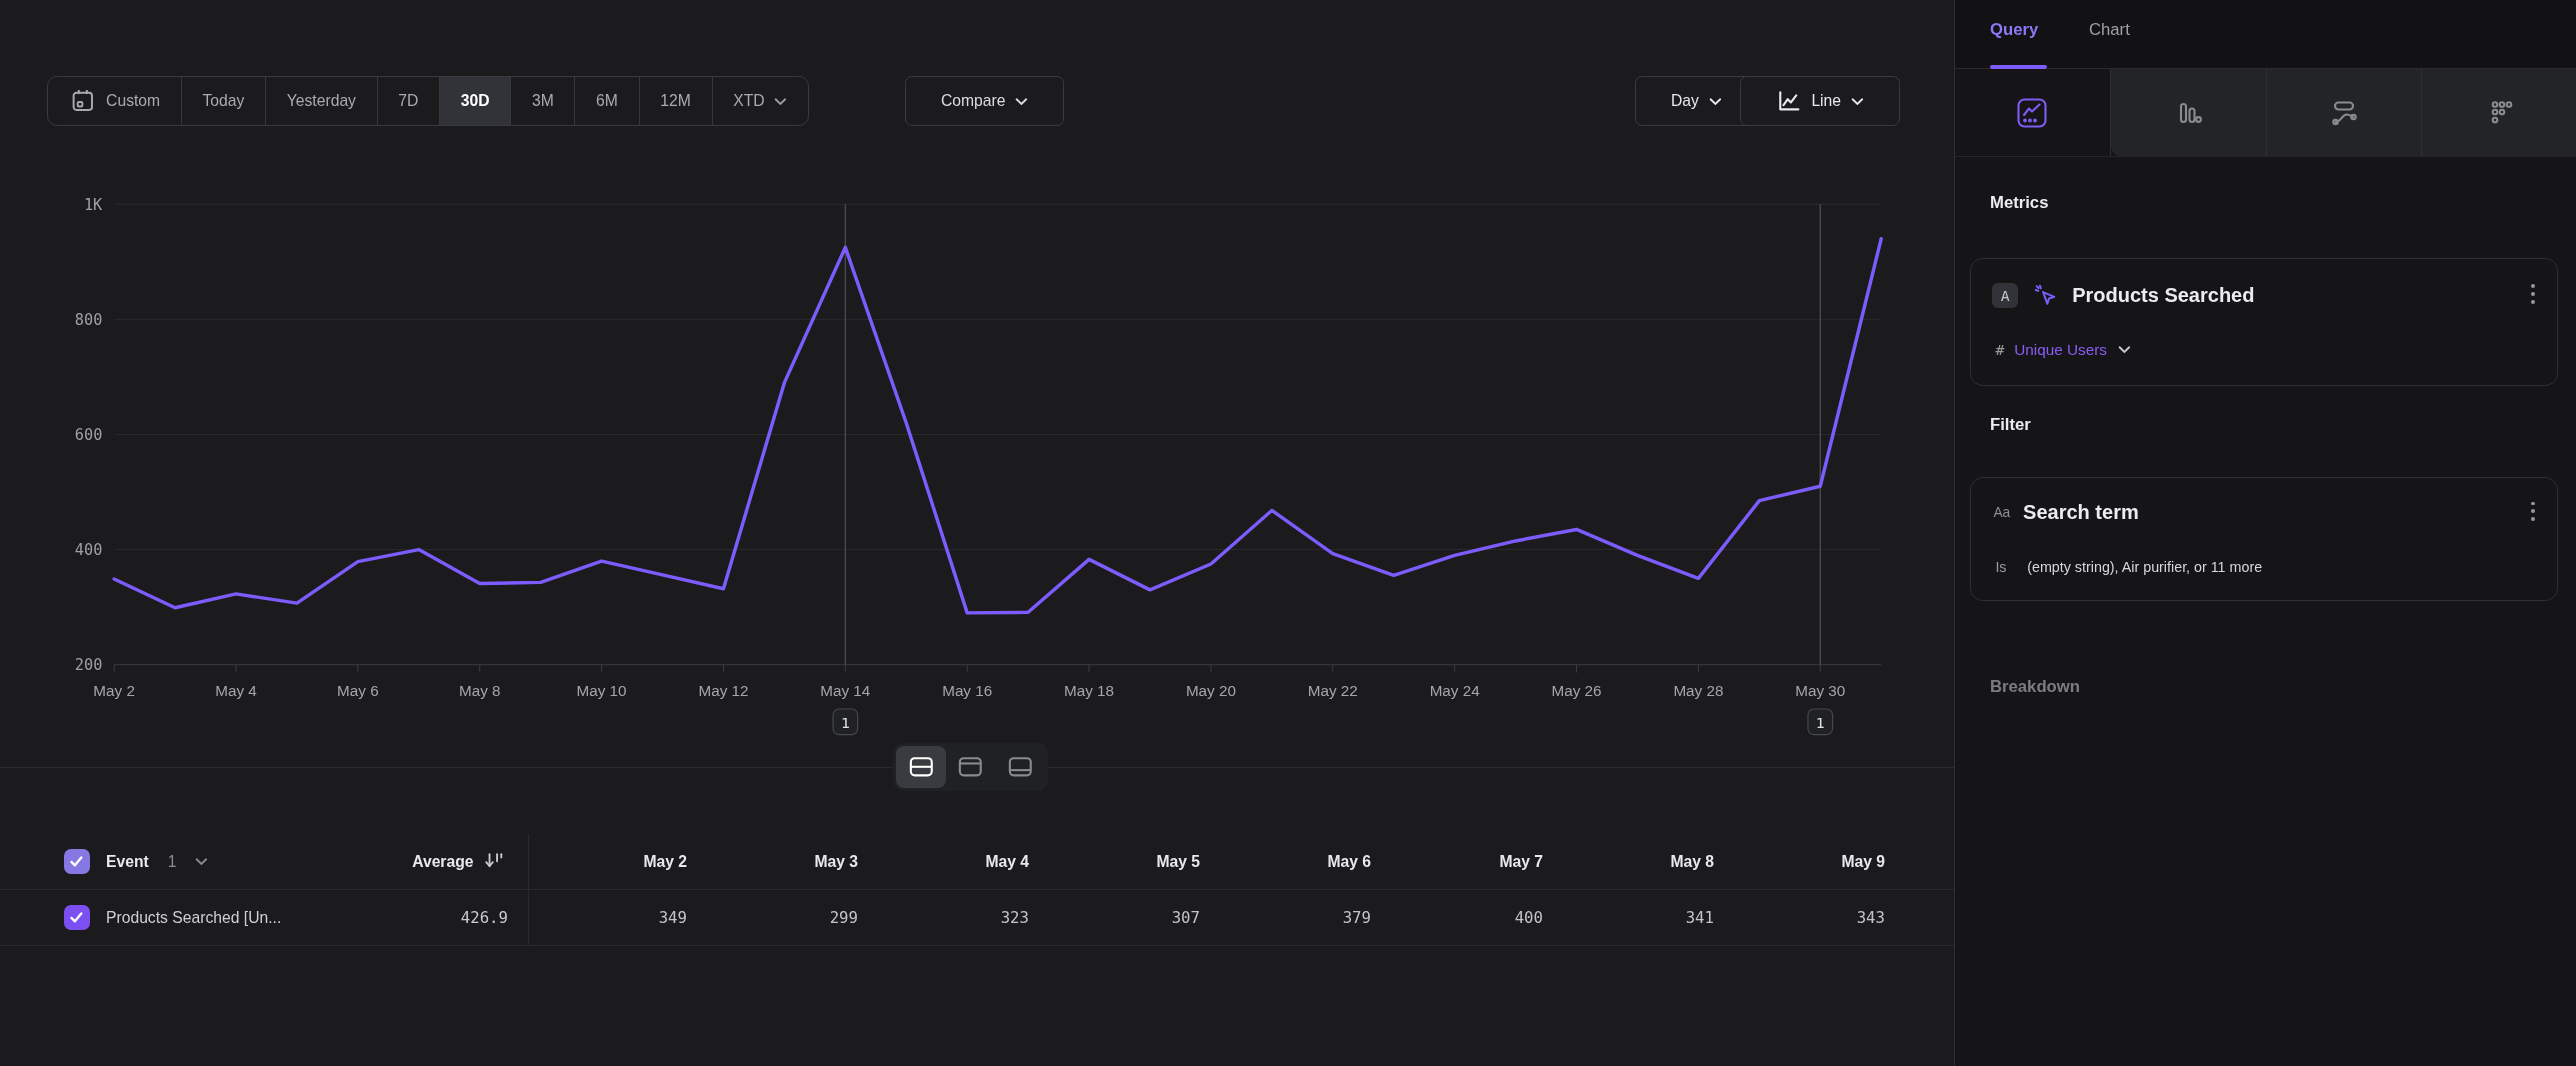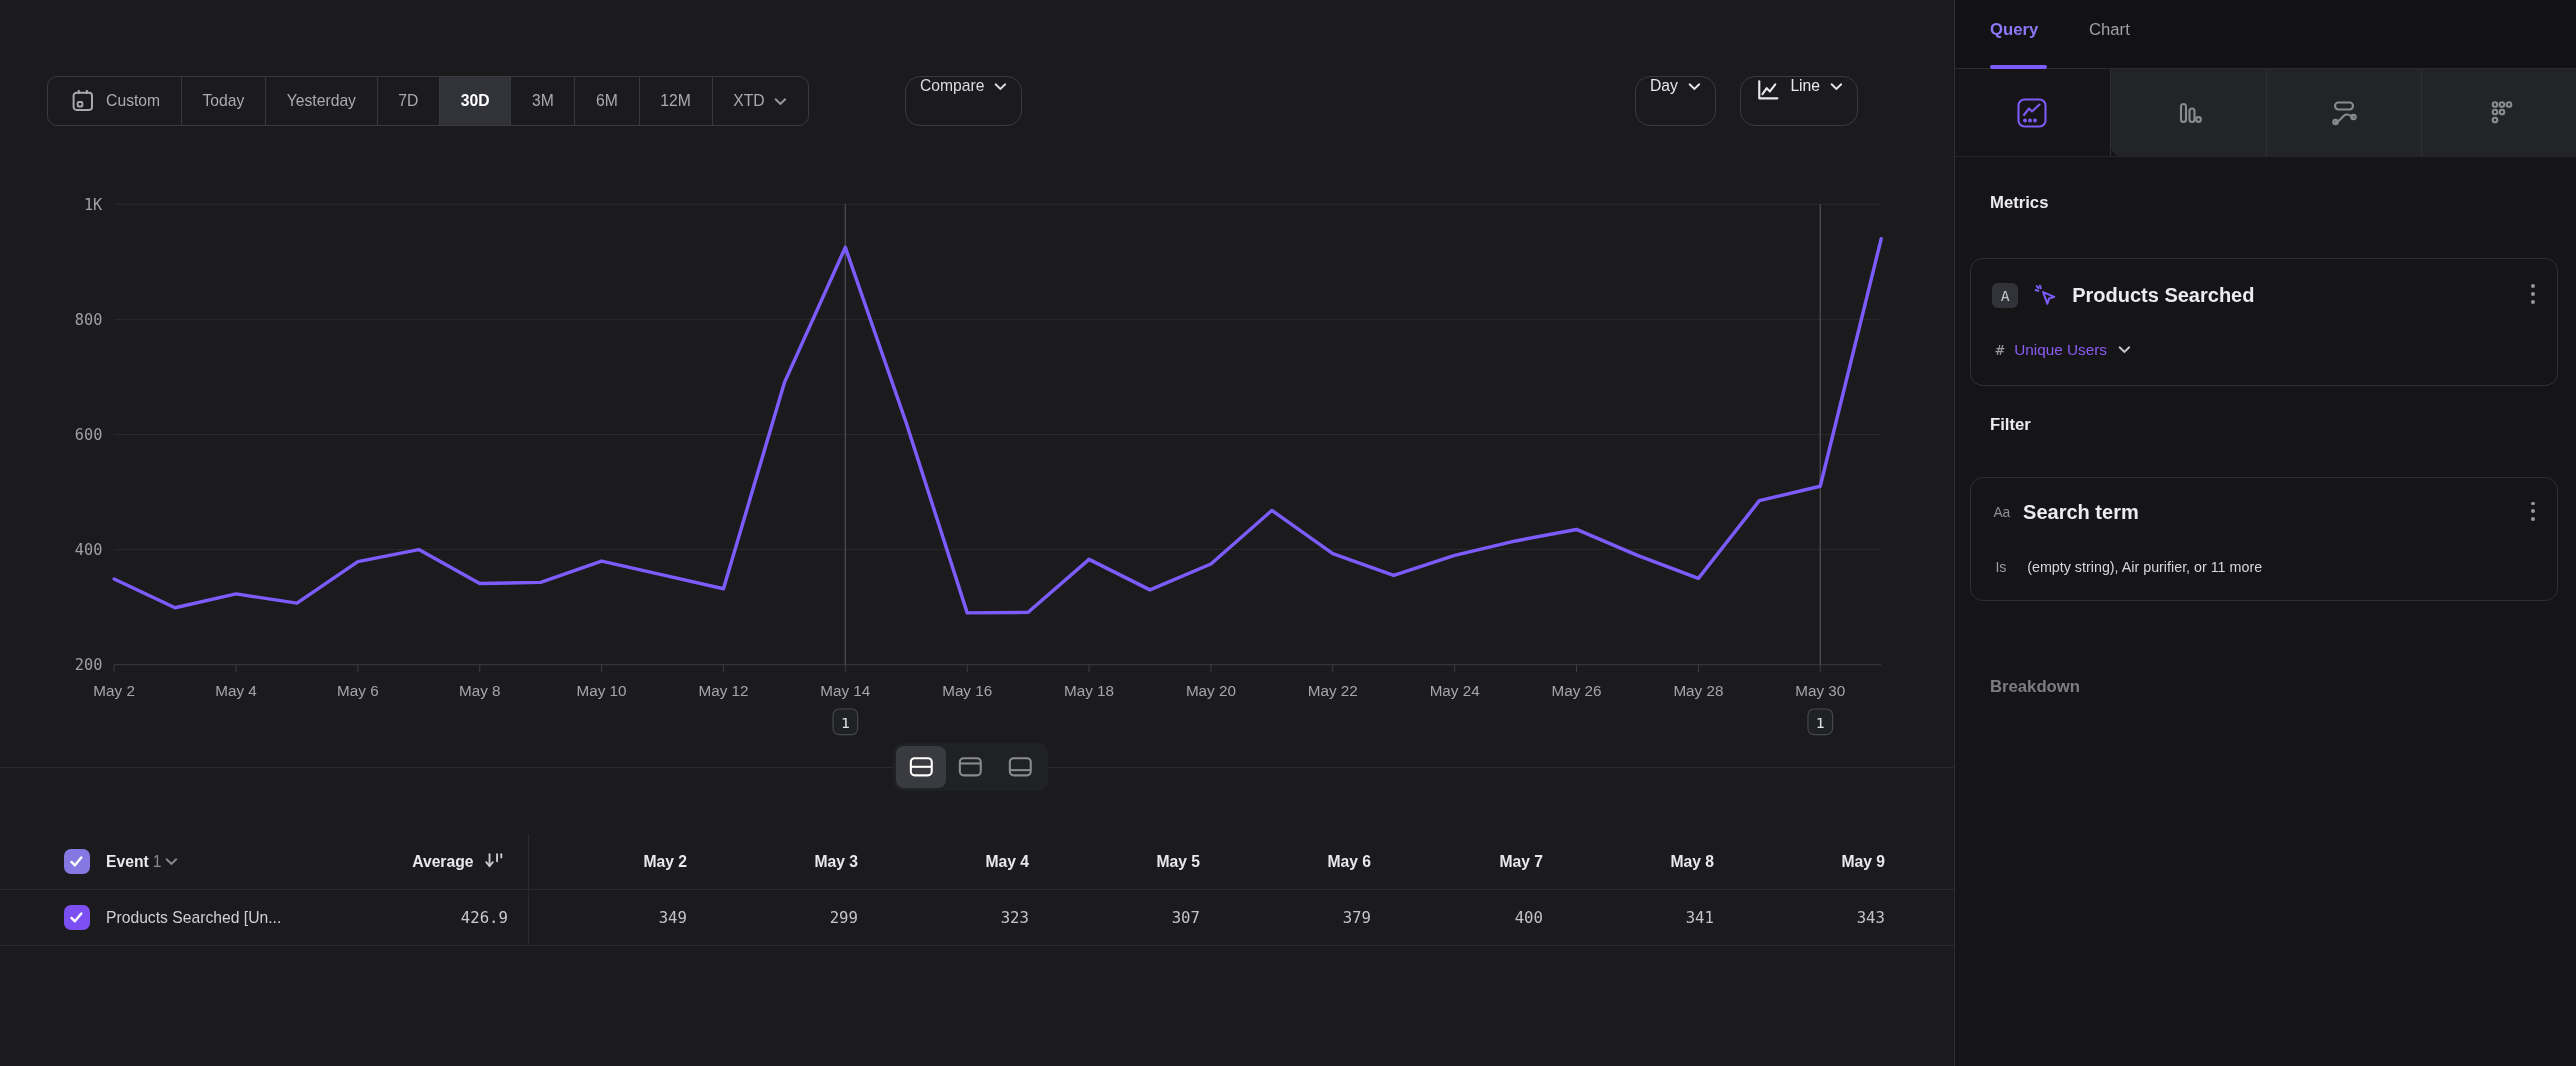--- a/index.html
+++ b/index.html
@@ -12,22 +12,22 @@
   #sidebar{ position:absolute; left:1954px; top:0; width:714px; height:1067px; background:#151517;
             border-left:1px solid #2e2f32; }
 
   
   .seg-group { position:absolute; left:47px; top:76px; height:50px; display:flex; align-items:stretch;
                border:1px solid #3a3b3f; border-radius:9.8px; overflow:hidden; background:#1b1b1d; }
   .seg { display:flex; align-items:center; gap:9.8px; padding:0 20.7px; font-size:15.7px; color:#aaabae;
          border-right:1px solid #36373b; cursor:pointer; white-space:nowrap; }
   .seg:last-child { border-right:none; }
   .seg.sel { background:#323338; color:#ffffff; font-weight:bold; }
-  .btn { position:absolute; height:50px; display:flex; align-items:flex-start; gap:9.8px; padding:0 14px;
-         border:1px solid #3a3b3f; border-radius:15px; font-size:15.7px; color:#e8e9eb; background:#1b1b1d; }
+  .btn { position:absolute; height:50px; display:flex; align-items:center; gap:9.8px; padding:0 35px;
+         border:1px solid #3a3b3f; border-radius:7px; font-size:15.7px; color:#e8e9eb; background:#1b1b1d; }
   #compare-btn { left:905px; top:76px; color:#dcdde0; }
   #day-btn  { left:1635px; top:76px; }
   #line-btn { left:1740px; top:76px; }
   .chev { display:inline-block; color:#9b9c9f; }
 
   
   #chart-wrap { position:absolute; left:0; top:148px; width:1954px; height:630px; }
   #legend { position:absolute; left:0; top:11.8px; width:100%; display:flex; justify-content:center;
             align-items:center; gap:10.8px; }
   #legend .swatch { width:14.8px; height:14.8px; border-radius:3.9px; }
@@ -41,21 +41,21 @@
   .lt-seg { flex:1; display:flex; align-items:center; justify-content:center; border-radius:7.9px;
             color:#8a8b8f; cursor:pointer; }
   .lt-seg.sel { background:#3a3b40; color:#ffffff; }
 
   
   #table { position:absolute; left:0; top:834px; width:1954px; }
   .t-row { position:relative; height:56px; border-bottom:1px solid #2a2b2e; display:flex; align-items:center; }
   .t-vline { position:absolute; left:528px; top:0; width:1px; height:112px; background:#2a2b2e; }
   .cb { position:absolute; left:64px; width:25.6px; height:25.6px; border-radius:6.9px;
         display:flex; align-items:center; justify-content:center; }
-  .t-left { position:absolute; left:106px; display:flex; align-items:center; gap:4px; }
+  .t-left { position:absolute; left:106px; display:flex; align-items:center; gap:19px; }
   .ev-label { font-size:15.7px; font-weight:bold; color:#e8e9eb; }
   .ev-count { font-size:15.7px; color:#8a8b8e; }
   .avg-wrap { position:absolute; right:1449px; display:flex; align-items:center; gap:8.9px; } 
   .avg-label { font-size:15.7px; font-weight:bold; color:#e8e9eb; }
   .row-name { font-size:15.7px; color:#cfd0d3; }
   .avg-val { position:absolute; width:98px; left:410px; text-align:right; font-size:15.7px; color:#c9cacb; }
   .dcol { position:absolute; width:118px; text-align:right; font-size:15.7px; }
   .dcol.h { font-weight:bold; color:#e8e9eb; }
   .dcol.v { color:#c3c4c7; }
 

